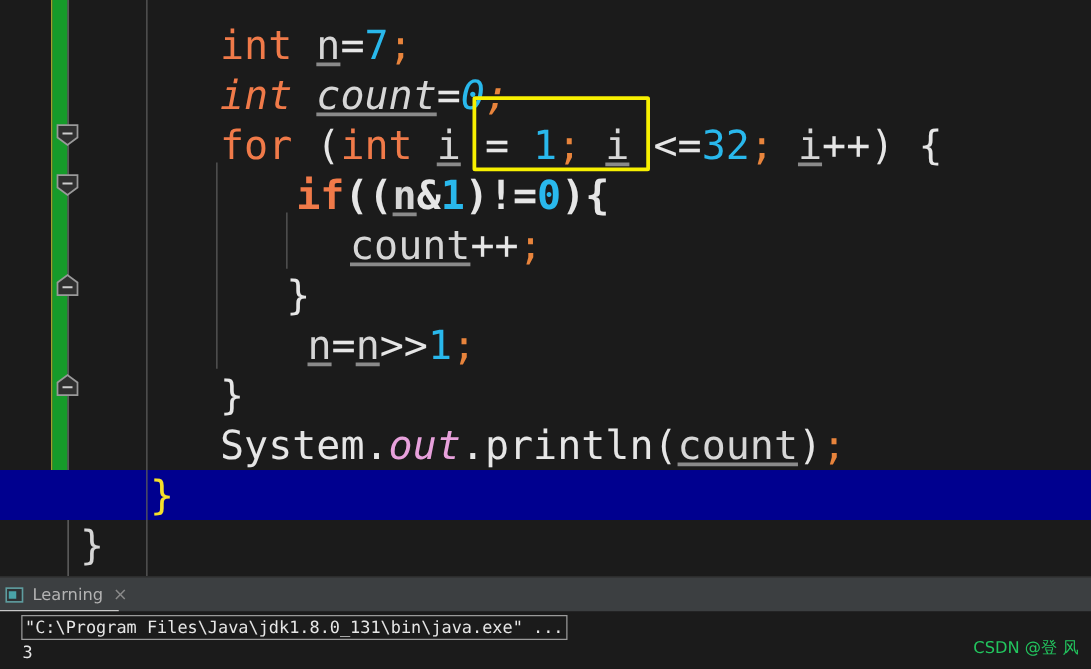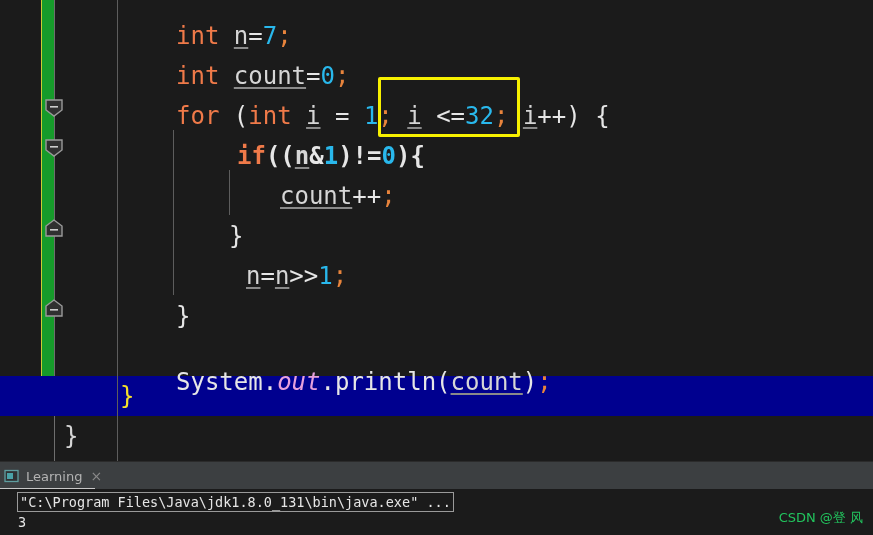--- a/index.html
+++ b/index.html
@@ -70,21 +70,21 @@
     width: 873px;
     height: 40px;
     background: #00008f;
   }
 
   
   .code-line {
     position: absolute;
     white-space: pre;
     font-family: "DejaVu Sans Mono", monospace;
-    font-size: 24px;
+    font-size: 32px;
     line-height: 40px;
     color: #d6d6d6;
     letter-spacing: 0px;
   }
   .kw   { color: #f07a49; }
   .num  { color: #29b8ec; }
   .semi { color: #e8843c; }
   .fld  { color: #d6d6d6; text-decoration: underline; text-underline-offset: 3px; text-decoration-color:#8a8a8a; }
   .stat { color: #e8a1dc; font-style: italic; }
   .plain{ color: #e6e6e6; }
@@ -235,28 +235,28 @@
     </div>
 
     <div class="line-highlight" style="top: 376px; background: rgb(0, 0, 143);"></div>
 
     <div class="indent-guide" style="left:117px; top:0px; height:461px;"></div>
     <div class="indent-guide" style="left:173px; top:130px; height:165px;"></div>
     <div class="indent-guide" style="left:229px; top:170px; height:45px;"></div>
 
     <div id="code-container">
         <div class="code-line" style="left: 176px; top: 16px;"><span class="kw">int</span><span class="plain"> </span><span class="fld">n</span><span class="plain">=</span><span class="num">7</span><span class="semi">;</span></div>
-        <div class="code-line" style="left: 176px; top: 56px;"><span class="kw">int</span><span class="plain"> </span><span class="fld">count</span><span class="plain">=</span><span class="num">0</span><span class="semi">;</span></div>
+        <div class="code-line" style="left: 176px; top: 56px; font-style: italic;"><span class="kw">int</span><span class="plain"> </span><span class="fld">count</span><span class="plain">=</span><span class="num">0</span><span class="semi">;</span></div>
         <div class="code-line" style="left: 176px; top: 96px;"><span class="kw">for</span><span class="plain"> (</span><span class="kw">int</span><span class="plain"> </span><span class="fld">i</span><span class="plain"> = </span><span class="num">1</span><span class="semi">;</span><span class="plain"> </span><span class="fld">i</span><span class="plain"> &lt;=</span><span class="num">32</span><span class="semi">;</span><span class="plain"> </span><span class="fld">i</span><span class="plain">++) {</span></div>
         <div class="code-line" style="left: 237px; top: 136px; font-weight: bold;"><span class="kw">if</span><span class="plain">((</span><span class="fld">n</span><span class="plain">&amp;</span><span class="num">1</span><span class="plain">)!=</span><span class="num">0</span><span class="plain">){</span></div>
         <div class="code-line" style="left: 280px; top: 176px;"><span class="fld">count</span><span class="plain">++</span><span class="semi">;</span></div>
         <div class="code-line" style="left: 229px; top: 216px;"><span class="plain">}</span></div>
         <div class="code-line" style="left: 246px; top: 256px;"><span class="fld">n</span><span class="plain">=</span><span class="fld">n</span><span class="plain">&gt;&gt;</span><span class="num">1</span><span class="semi">;</span></div>
         <div class="code-line" style="left: 176px; top: 296px;"><span class="plain">}</span></div>
-        <div class="code-line" style="left: 176px; top: 336px; margin-top: 26px;"><span class="plain">System.</span><span class="stat">out</span><span class="plain">.println(</span><span class="fld">count</span><span class="plain">)</span><span class="semi">;</span></div>
+        <div class="code-line" style="left: 176px; top: 336px;"><span class="plain">System.</span><span class="stat">out</span><span class="plain">.println(</span><span class="fld">count</span><span class="plain">)</span><span class="semi">;</span></div>
         <div class="code-line" style="left: 120px; top: 376px;"><span class="brace-hl">}</span></div>
         <div class="code-line" style="left: 64px; top: 416px;"><span class="brace-m">}</span></div>
       </div>
 
     <div class="annot-box" id="annot-box" style="left: 378px; top: 77px; width: 136px; height: 54px; border-color: rgb(247, 240, 0);"></div>
   </div>
 
   <div id="console-panel">
     <div class="tabbar">
       <div class="tab">

